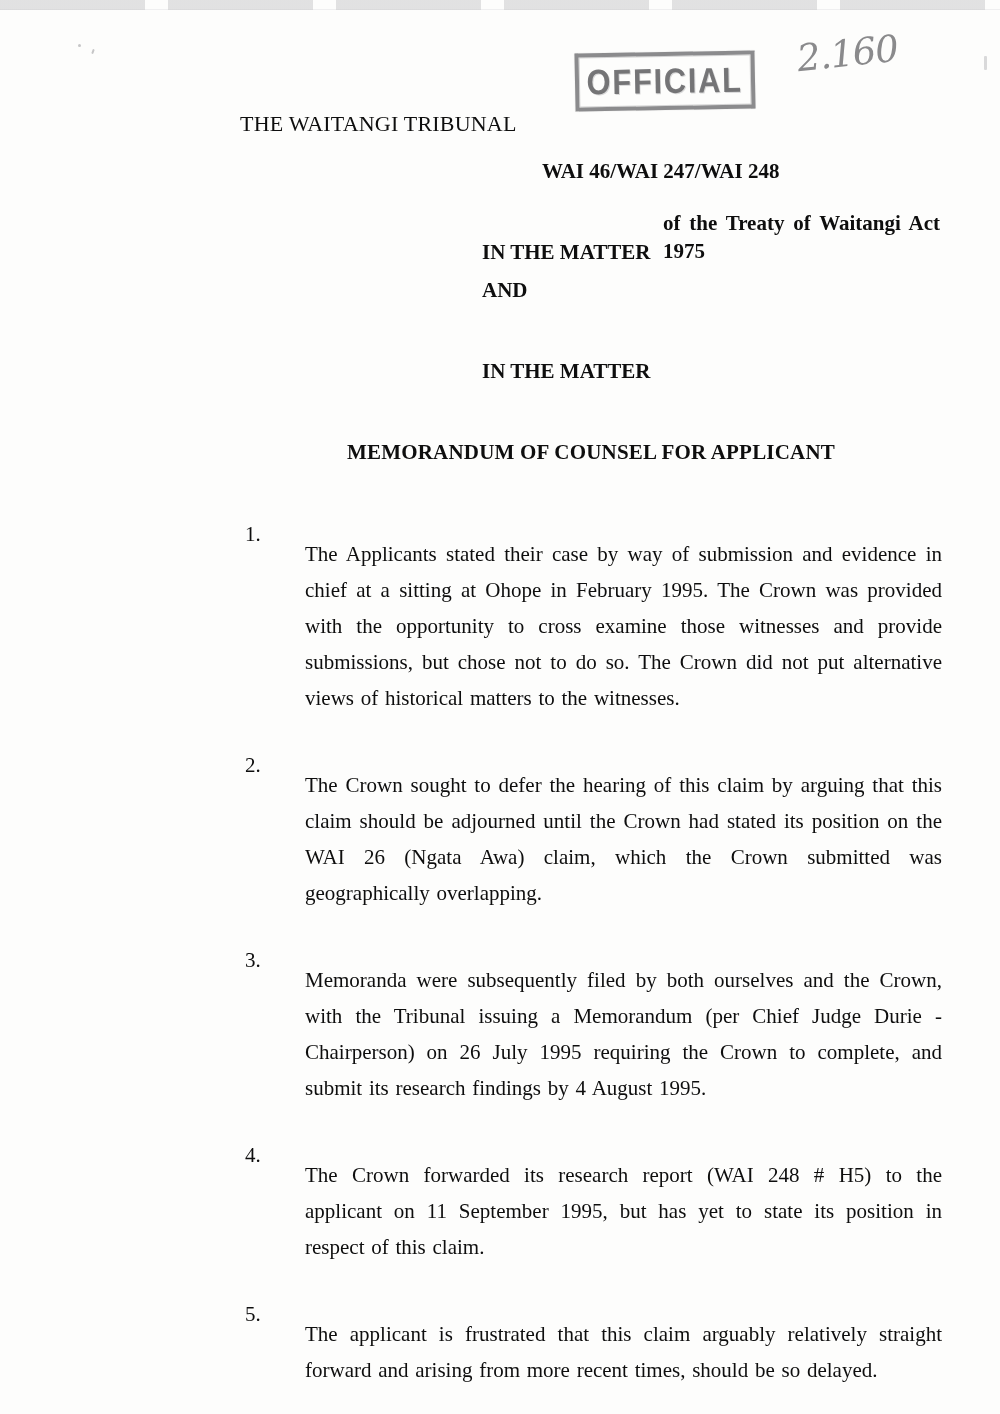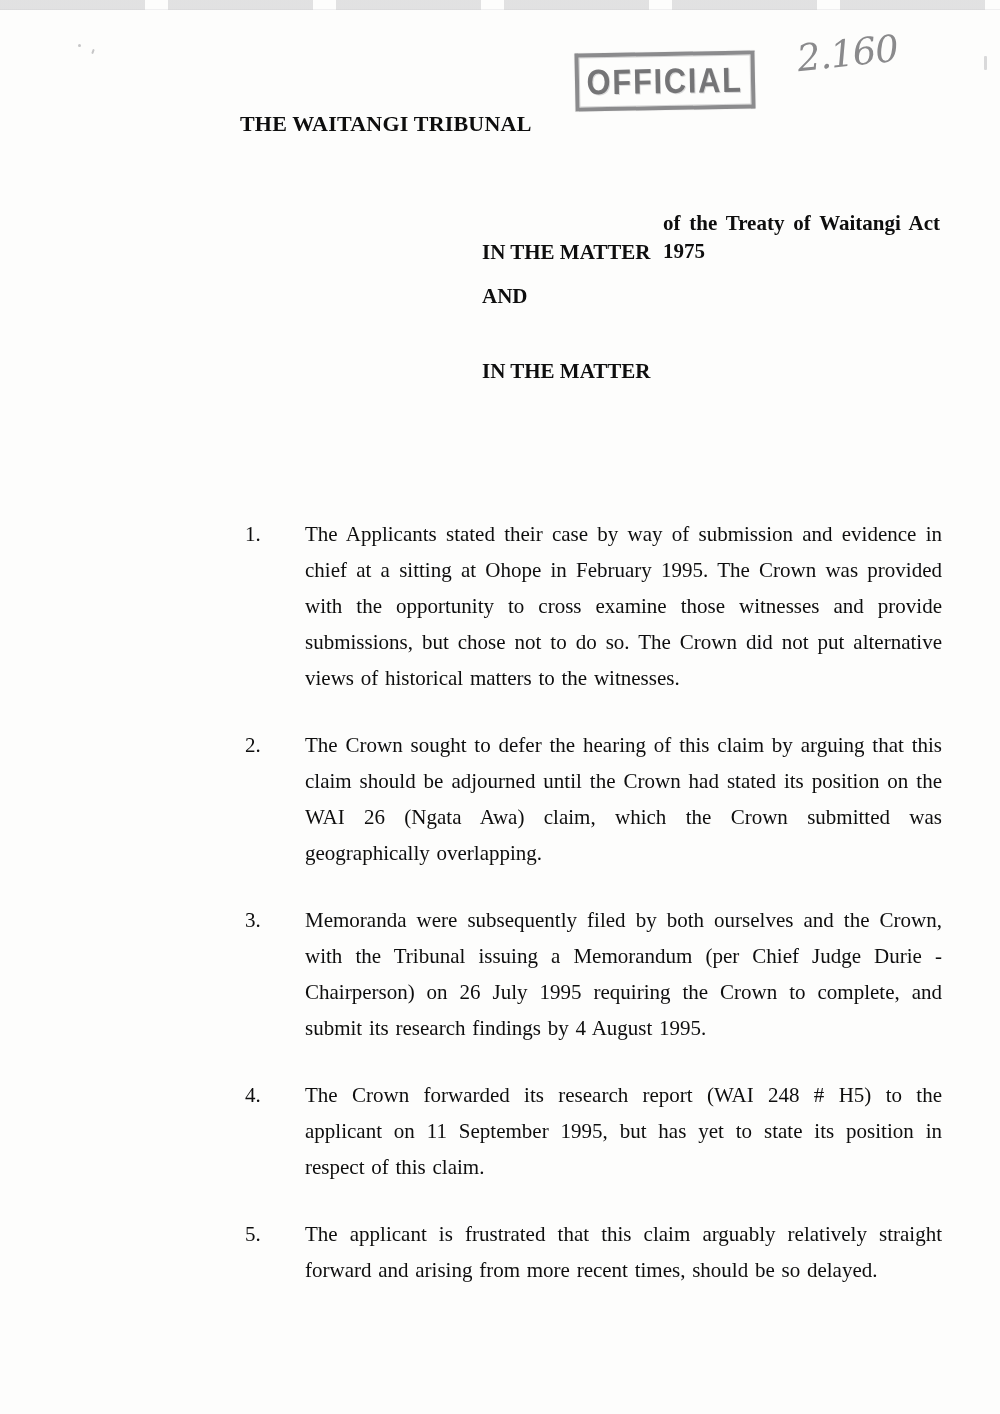--- a/index.html
+++ b/index.html
@@ -76,21 +76,21 @@
     color: #8a8a8c;
     transform: rotate(-6deg);
   }
 
   .tribunal {
     position: absolute;
     left: 240px;
     top: 111px;
     margin: 0;
     font-size: 22px;
-    font-weight: bold;
+    font-weight: normal;
     letter-spacing: 0.2px;
     white-space: nowrap;
   }
 
   .case-number {
     position: absolute;
     left: 542px;
     top: 159px;
     font-size: 21px;
     font-weight: bold;
@@ -119,21 +119,20 @@
     text-align: justify;
     margin-top: 6px;
   }
   .matter-1 { top: 203px; }
   .conjunction {
     position: absolute;
     left: 482px;
     top: 278px;
     font-size: 21px;
     font-weight: bold;
-    margin-top: 6px;
   }
   .matter-2 { top: 322px; }
 
   .doc-title {
     position: absolute;
     left: 240px;
     top: 440px;
     width: 702px;
     margin: 0;
     text-align: center;
@@ -157,52 +156,55 @@
     width: 60px;
     font-size: 21px;
     line-height: 36px;
   }
   .para-text {
     width: 637px;
     font-size: 21px;
     line-height: 36px;
     text-align: justify;
     word-spacing: 1.5px;
+    margin-top: 20px;
   }
 </style>
 </head>
 <body>
 
 <div class="page">
 
   <div class="scan-line"></div>
   <div class="speck s1"></div>
   <div class="speck s2"></div>
   <div class="speck s3"></div>
 
   <div class="stamp">
     <span class="stamp-text">OFFICIAL</span>
   </div>
 
   <div class="handwritten">2.160</div>
 
   <h1 class="tribunal">THE WAITANGI TRIBUNAL</h1>
 
+  <div class="case-number">WAI 46/WAI 247/WAI 248</div>
 
   <div class="matter matter-1">
     <span class="m-label">IN THE MATTER</span>
     <span class="m-text">of the Treaty of Waitangi Act 1975</span>
   </div>
 
   <div class="conjunction">AND</div>
 
   <div class="matter matter-2">
     <span class="m-label">IN THE MATTER</span>
   </div>
 
+  <h2 class="doc-title">MEMORANDUM OF COUNSEL FOR APPLICANT</h2>
 
   <div class="paragraphs">
 
     <div class="para">
       <span class="para-num">1.</span>
       <div class="para-text">The Applicants stated their case by way of submission and evidence in chief at a sitting at Ohope in February 1995. The Crown was provided with the opportunity to cross examine those witnesses and provide submissions, but chose not to do so. The Crown did not put alternative views of historical matters to the witnesses.</div>
     </div>
 
     <div class="para">
       <span class="para-num">2.</span>

